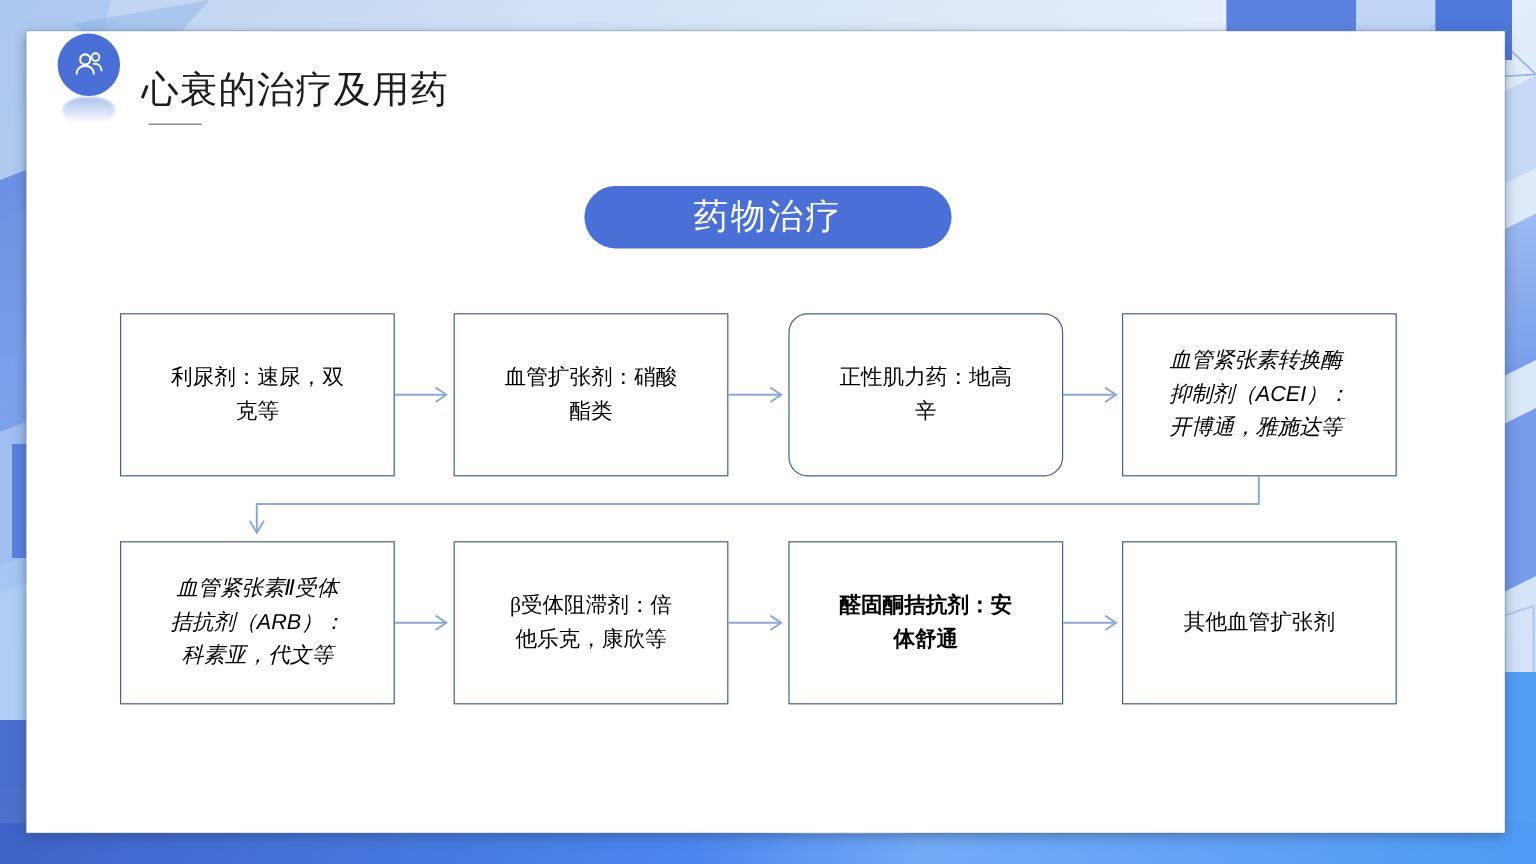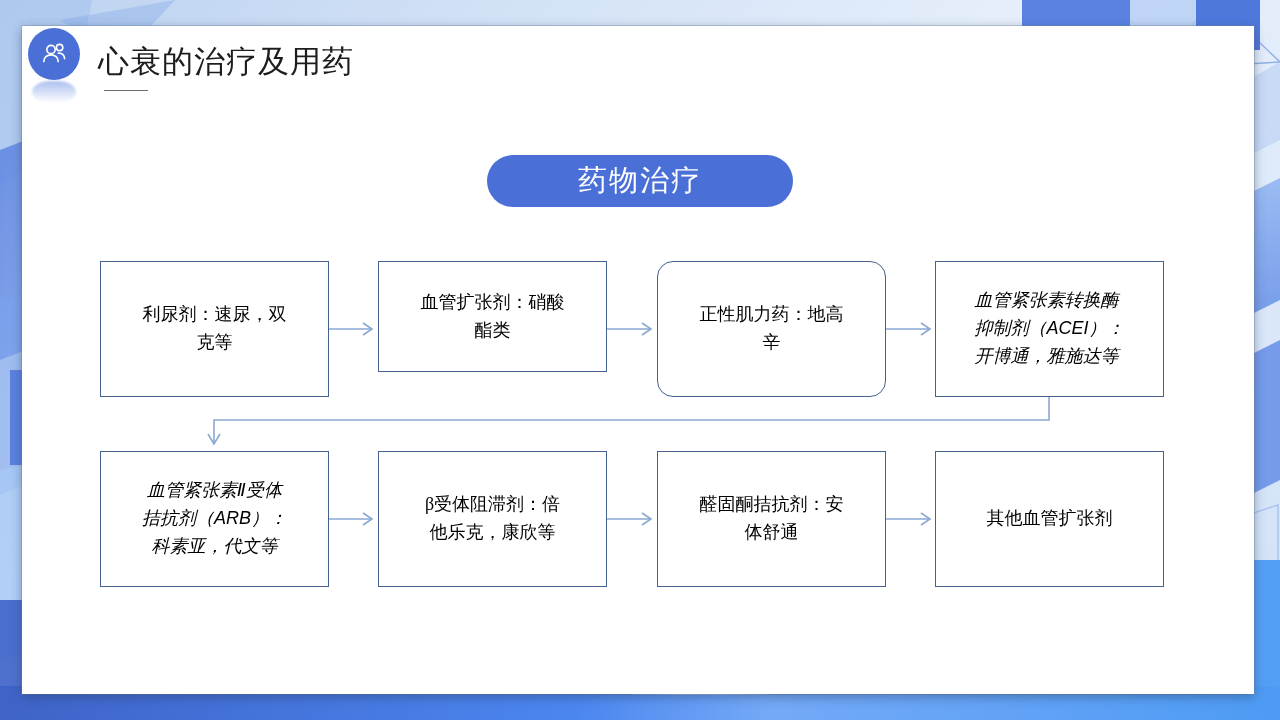--- a/index.html
+++ b/index.html
@@ -17,21 +17,21 @@
   .bg svg{position:absolute;left:0;top:0;}
 
   
   .card{
     position:absolute;left:22px;top:26px;width:1232px;height:668px;
     background:#ffffff;
     box-shadow:0 3px 10px rgba(40,60,90,.45), 0 0 0 1px rgba(120,140,170,.35);
   }
 
   
-  .header{position:absolute;left:28px;top:28px;display:flex;align-items:center;}
+  .header{position:absolute;left:48px;top:28px;display:flex;align-items:flex-end;}
   .avatar-wrap{position:relative;width:52px;height:72px;margin-right:18px;}
   .avatar{
     position:absolute;left:0;top:0;width:52px;height:52px;border-radius:50%;
     background:#4a6fd6;display:flex;align-items:center;justify-content:center;
   }
   .avatar svg{display:block;}
   .avatar-reflect{
     position:absolute;left:4px;top:53px;width:44px;height:22px;border-radius:50%/60%;
     background:linear-gradient(180deg,rgba(106,141,225,.55),rgba(106,141,225,0));
     filter:blur(1px);
@@ -158,21 +158,21 @@
       <polyline points="642,513 651,519 642,525"></polyline>
       <line x1="886" y1="519" x2="929" y2="519"></line>
       <polyline points="921,513 930,519 921,525"></polyline>
     </g>
   </svg>
 
   <div class="box" style="left:100px;top:261px;width:229px;height:136px;">
     <span class="txt">利尿剂：速尿，双
 克等</span>
   </div>
-  <div class="box" style="left:378px;top:261px;width:229px;height:111px;">
+  <div class="box" style="left:378px;top:261px;width:229px;height:136px;">
     <span class="txt">血管扩张剂：硝酸
 酯类</span>
   </div>
   <div class="box" style="left:657px;top:261px;width:229px;height:136px;border-radius:16px;">
     <span class="txt">正性肌力药：地高
 辛</span>
   </div>
   <div class="box left-align" style="left:935px;top:261px;width:229px;height:136px;">
     <span class="txt">血管紧张素转换酶
 抑制剂（ACEI）：
@@ -181,21 +181,21 @@
 
   <div class="box" style="left:100px;top:451px;width:229px;height:136px;font-style:italic;">
     <span class="txt">血管紧张素Ⅱ受体
 拮抗剂（ARB）：
 科素亚，代文等</span>
   </div>
   <div class="box" style="left:378px;top:451px;width:229px;height:136px;font-family:Liberation Serif, serif;">
     <span class="txt">β受体阻滞剂：倍
 他乐克，康欣等</span>
   </div>
-  <div class="box" style="left:657px;top:451px;width:229px;height:136px;">
+  <div class="box" style="left:657px;top:451px;width:229px;height:136px;font-weight:bold;">
     <span class="txt">醛固酮拮抗剂：安
 体舒通</span>
   </div>
   <div class="box" style="left:935px;top:451px;width:229px;height:136px;">
     <span class="txt">其他血管扩张剂</span>
   </div>
 
 </div>
 
 </body></html>

